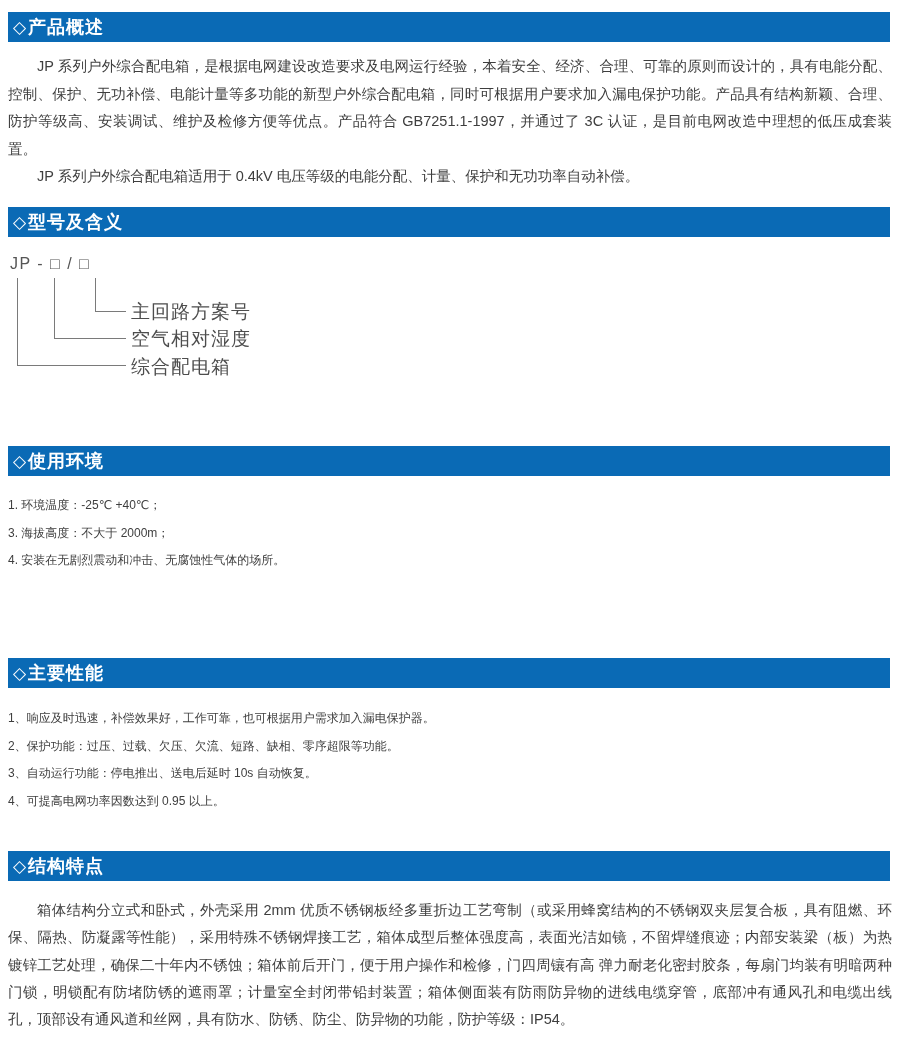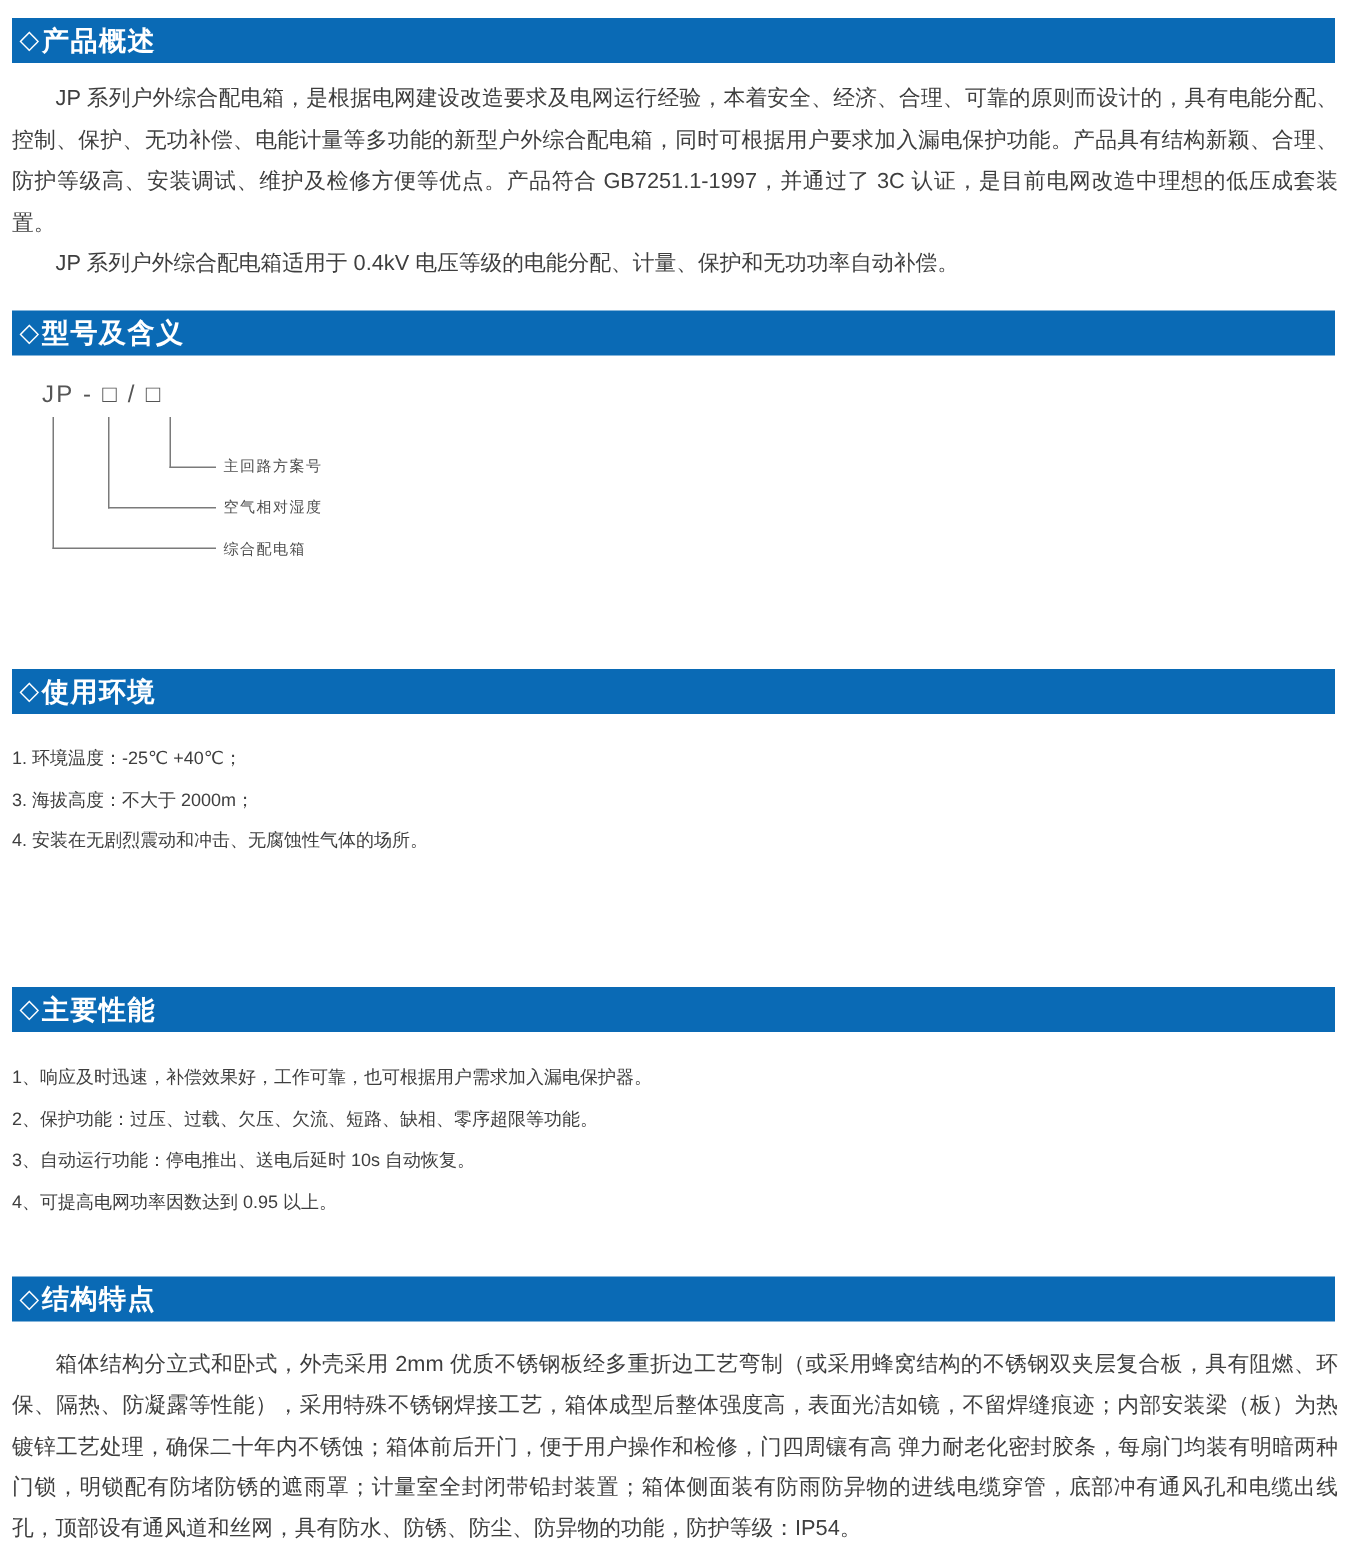--- a/index.html
+++ b/index.html
@@ -19,31 +19,31 @@
   .textblock {
     position: absolute; left: 8px; width: 884px;
     font-size: 14.5px; line-height: 27.5px; text-align: justify;
   }
   .textblock p { margin: 0; text-indent: 2em; }
   .list {
     position: absolute; left: 8px; width: 884px;
     font-size: 12px; line-height: 27.6px;
   }
   .list .li { white-space: nowrap; }
-  .diagram { position: absolute; left: 0; top: 255px; width: 420px; height: 130px; margin-left: 18px; }
+  .diagram { position: absolute; left: 0; top: 255px; width: 420px; height: 130px; }
   .model-code {
     position: absolute; left: 10px; top: 0; font-size: 16px; color: #555555;
     letter-spacing: 1.5px; font-family: "Liberation Sans", "DejaVu Sans", sans-serif;
   }
   .conn { position: absolute; border-left: 1px solid var(--line); border-bottom: 1px solid var(--line); }
   .conn-1 { left: 17px; top: 23px; width: 109px; height: 88px; }
   .conn-2 { left: 54px; top: 23px; width: 72px;  height: 61px; }
   .conn-3 { left: 95px; top: 23px; width: 31px;  height: 34px; }
   .model-label {
-    position: absolute; left: 131px; font-size: 10px; color: var(--diagram-ink);
+    position: absolute; left: 131px; font-size: 19px; color: var(--diagram-ink);
     line-height: 15px; letter-spacing: 1px;
   }
   .label-1 { top: 104px; }
   .label-2 { top: 76px; }
   .label-3 { top: 49px; }
 </style>
 </head>
 <body>
 
 <div class="bar" style="top:12px">

